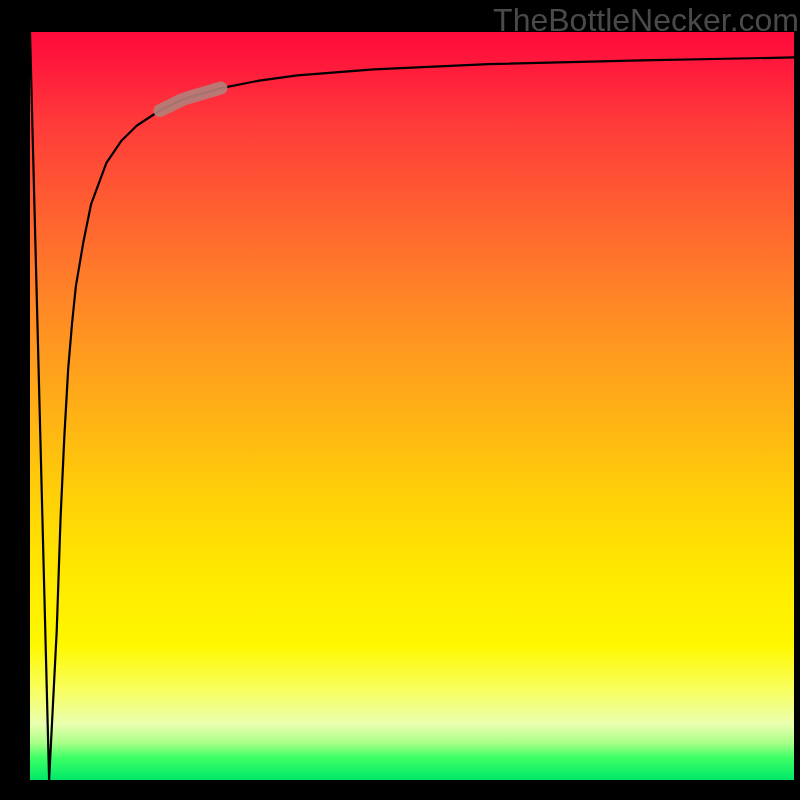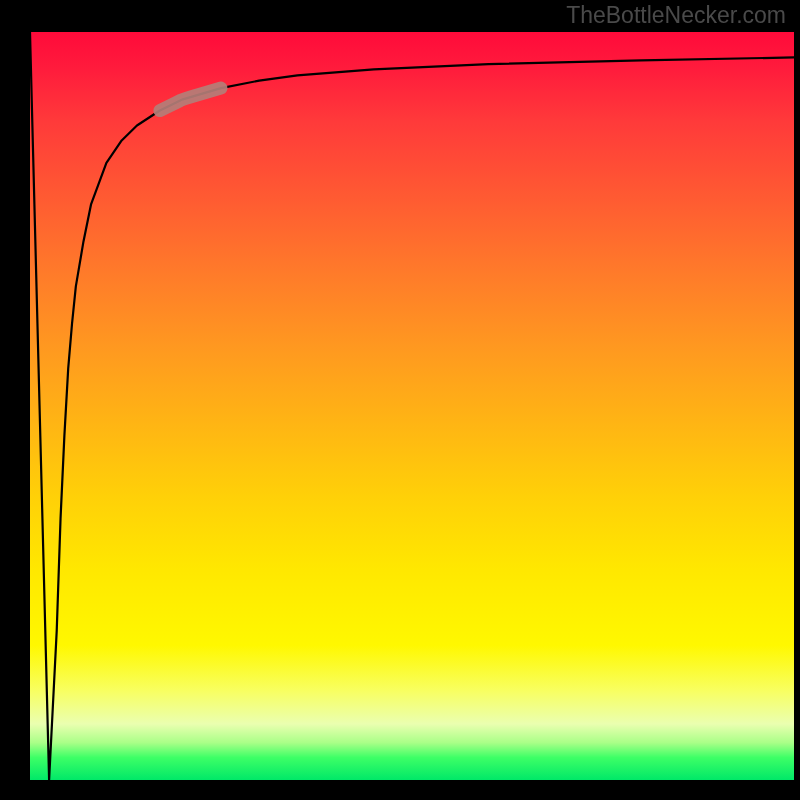--- a/index.html
+++ b/index.html
@@ -7,23 +7,23 @@
     width: 800px;
     height: 800px;
     background: #000;
     position: relative;
     overflow: hidden;
     font-family: Arial, Helvetica, sans-serif;
   }
   .watermark {
     position: absolute;
     top: 2px;
-    right: 14px;
+    right: 1px;
     color: #4a4a4a;
-    font-size: 23px;
+    font-size: 32px;
     font-weight: 500;
     z-index: 10;
   }
   .plot-frame {
     position: absolute;
     background: #000;
   }
   .plot-top { left: 0; top: 0; width: 800px; height: 32px; }
   .plot-left { left: 0; top: 0; width: 30px; height: 800px; }
   .plot-right { left: 794px; top: 0; width: 6px; height: 800px; }

